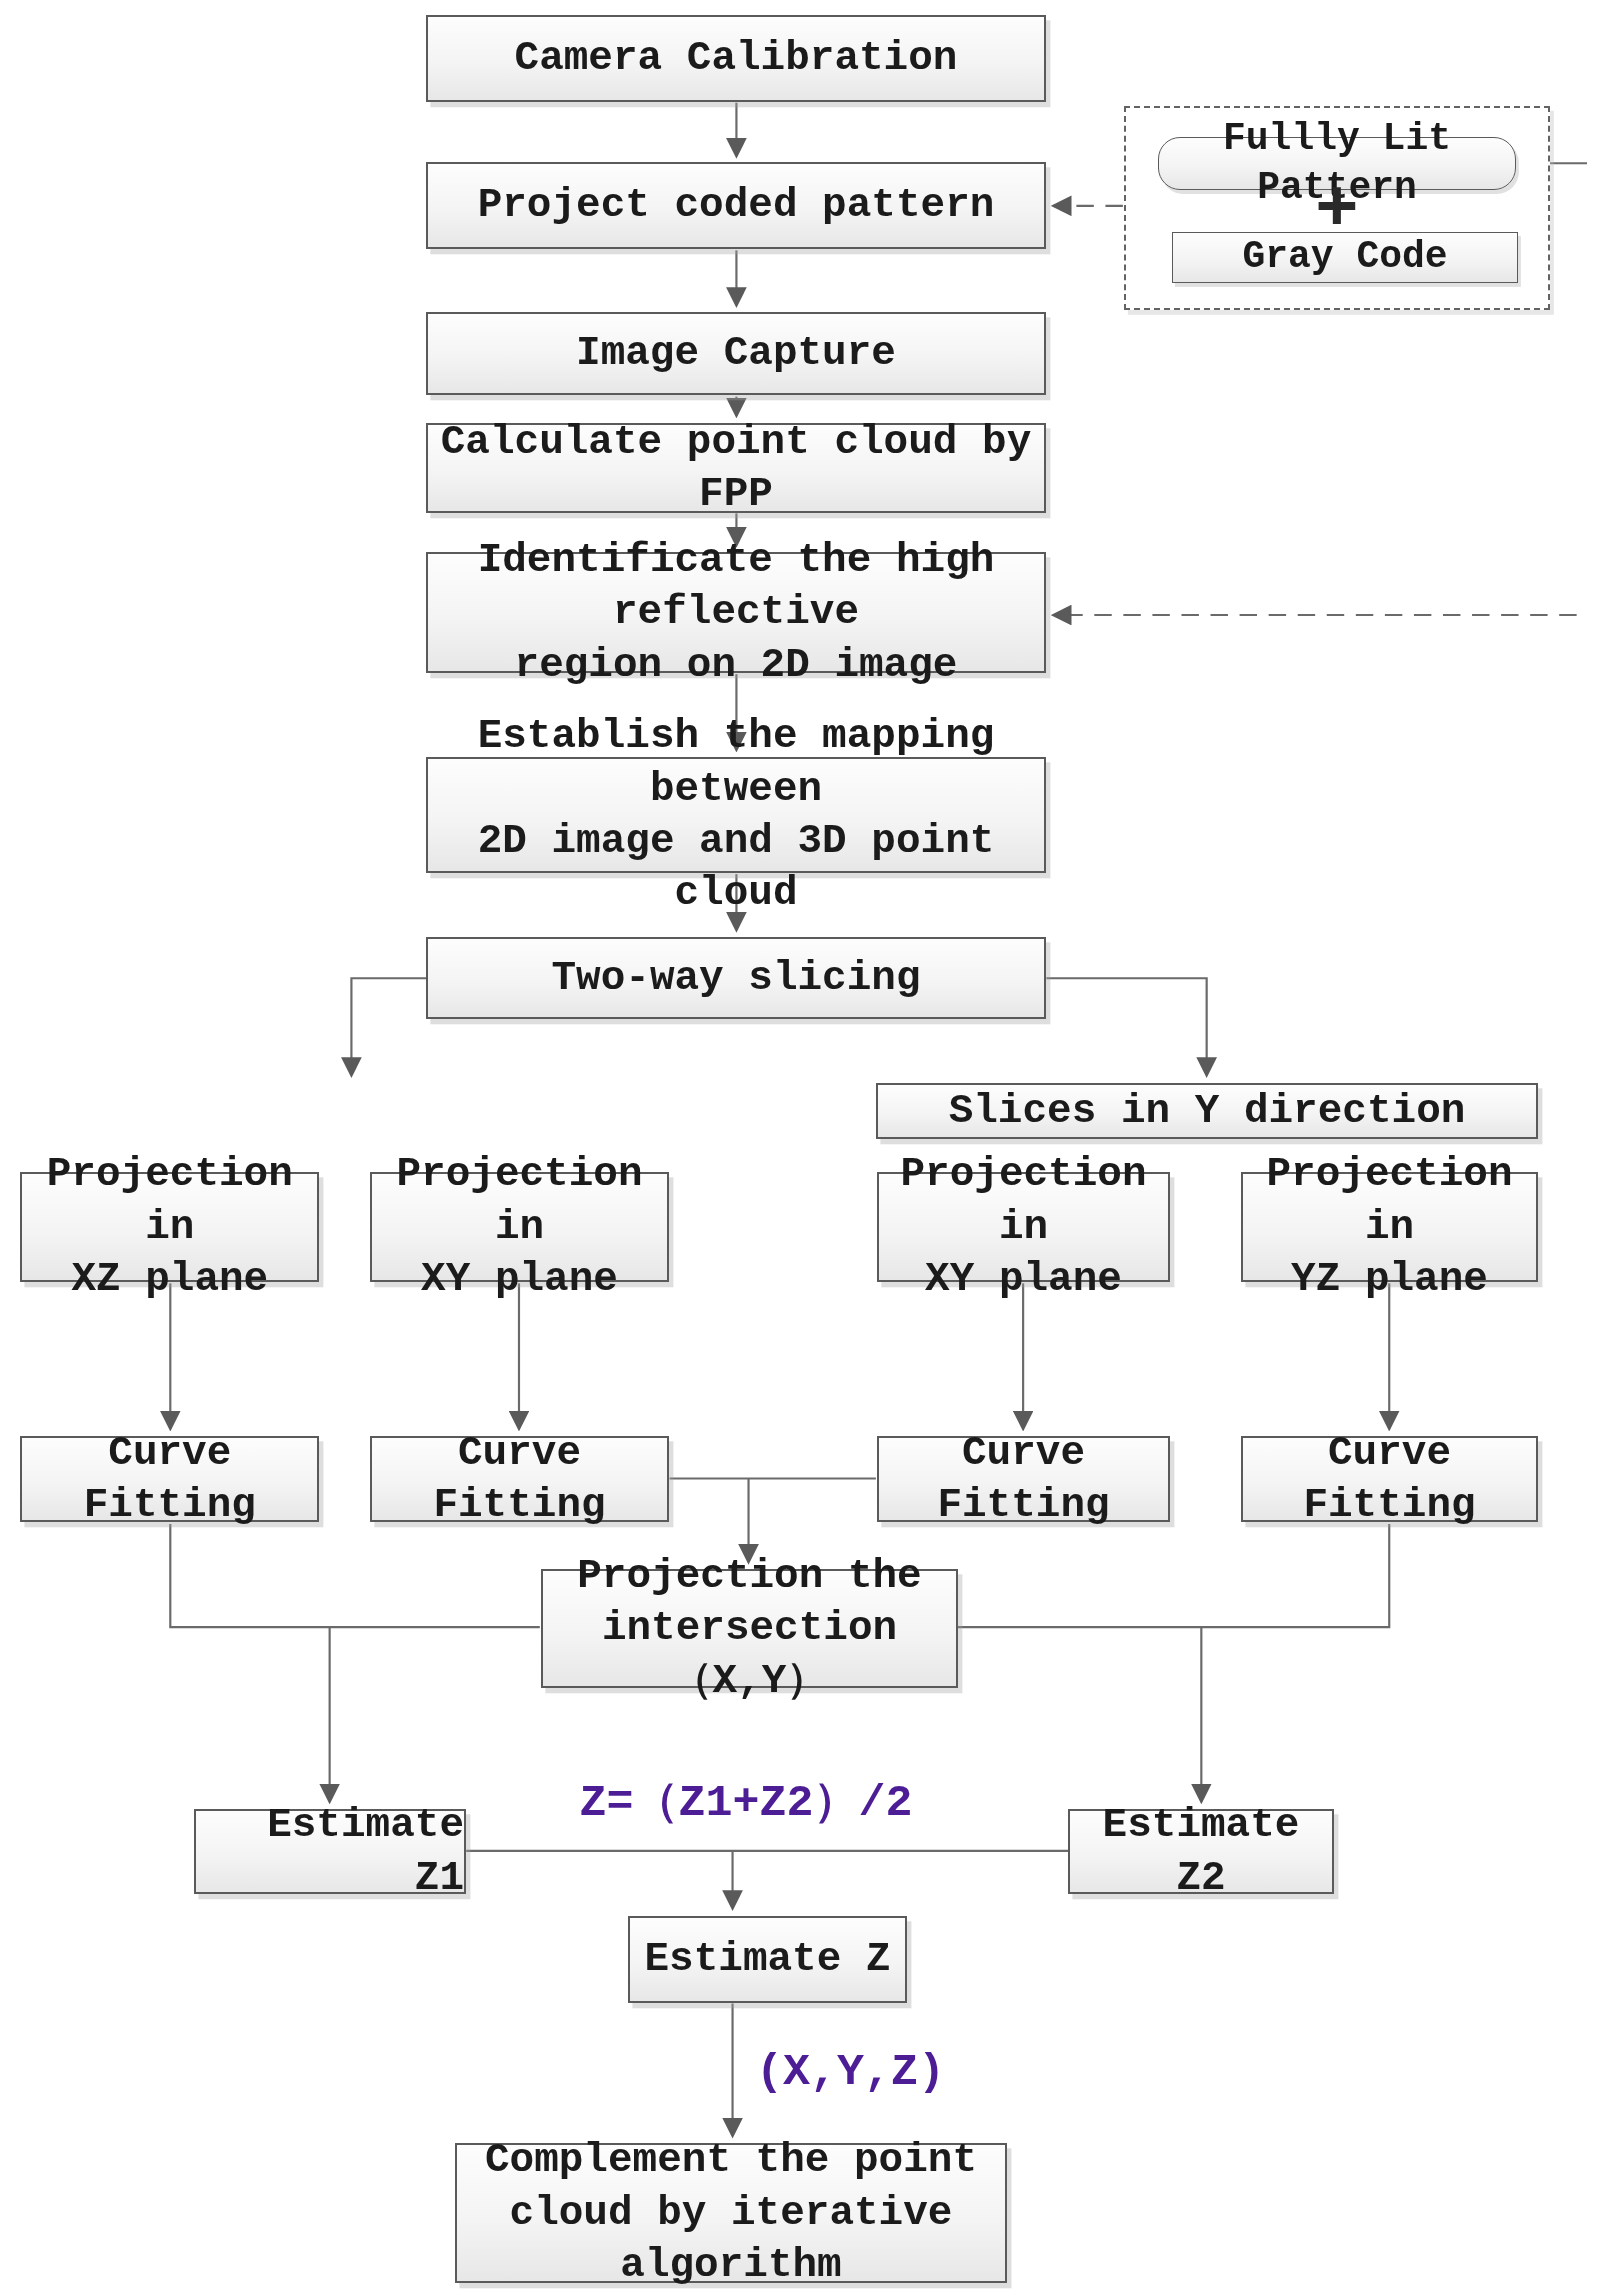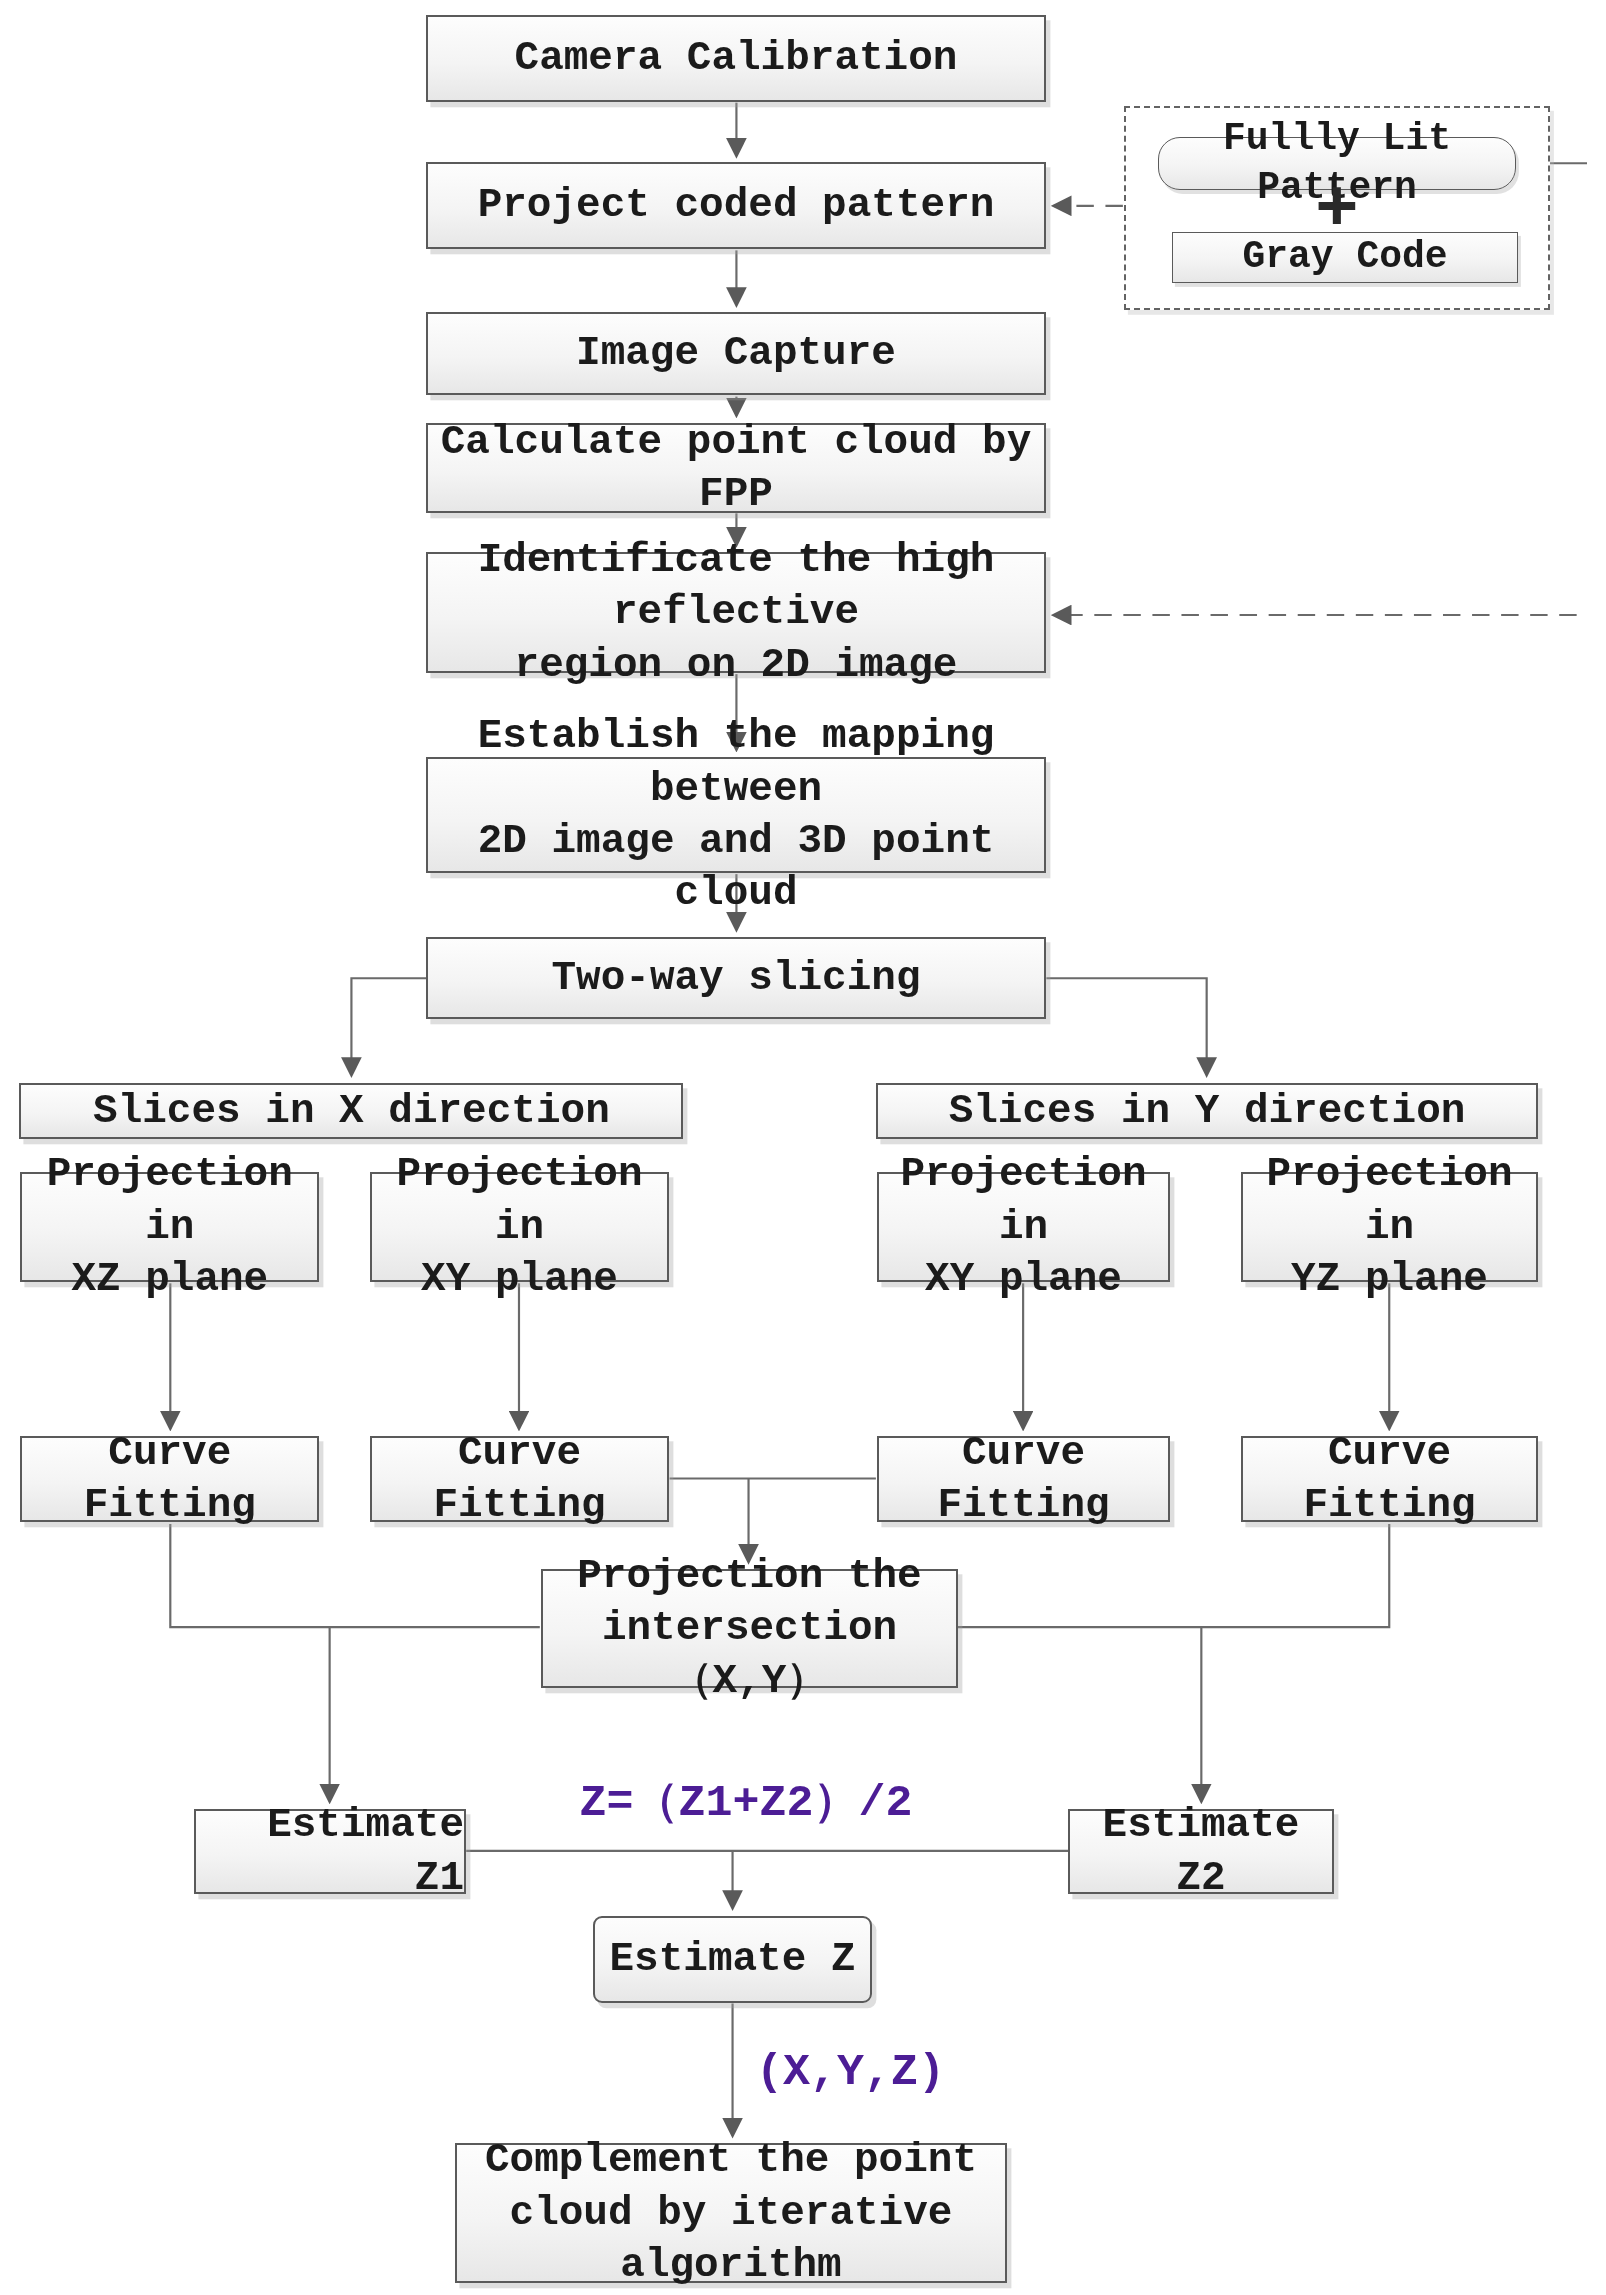--- a/index.html
+++ b/index.html
@@ -132,23 +132,20 @@
 
   <div class="node" style="left:426px; top:757px; width:620px; height:116px;">
     <span>Establish the mapping between
 2D image and 3D point cloud</span>
   </div>
 
   <div class="node" style="left:426px; top:937px; width:620px; height:82px;">
     <span>Two-way slicing</span>
   </div>
 
-  <div class="node" style="left:19.4px; top:1083px; width:664px; height:56px;">
-    <span>Slices in X direction</span>
-  </div>
   <div class="node" style="left:876px; top:1083px; width:662px; height:56px;">
     <span>Slices in Y direction</span>
   </div>
 
   <div class="node" style="left:20.3px; top:1172px; width:299px; height:110px;">
     <span>Projection in
 XZ plane</span>
   </div>
   <div class="node" style="left:370px; top:1172px; width:299px; height:110px;">
     <span>Projection in
@@ -183,21 +180,21 @@
 
   <div class="edge-label" style="left:557px; top:1770px; width:378px; text-align:center;">Z=（Z1+Z2）/2</div>
 
   <div class="node" style="left:194px; top:1809px; width:272px; height:85px;text-align:right;">
     <span>Estimate Z1</span>
   </div>
   <div class="node" style="left:1068px; top:1809px; width:266px; height:85px;justify-content:center;">
     <span>Estimate Z2</span>
   </div>
 
-  <div class="node" style="left:593px; top:1916px; width:279px; height:87px;border-radius:9px;">
+  <div class="node" style="left:628px; top:1916px; width:279px; height:87px;">
     <span>Estimate Z</span>
   </div>
 
   <div class="edge-label" style="left:756px; top:2047px;">(X,Y,Z)</div>
 
   <div class="node" style="left:455px; top:2143px; width:552px; height:140px;">
     <span>Complement the point
 cloud by iterative algorithm</span>
   </div>
 

